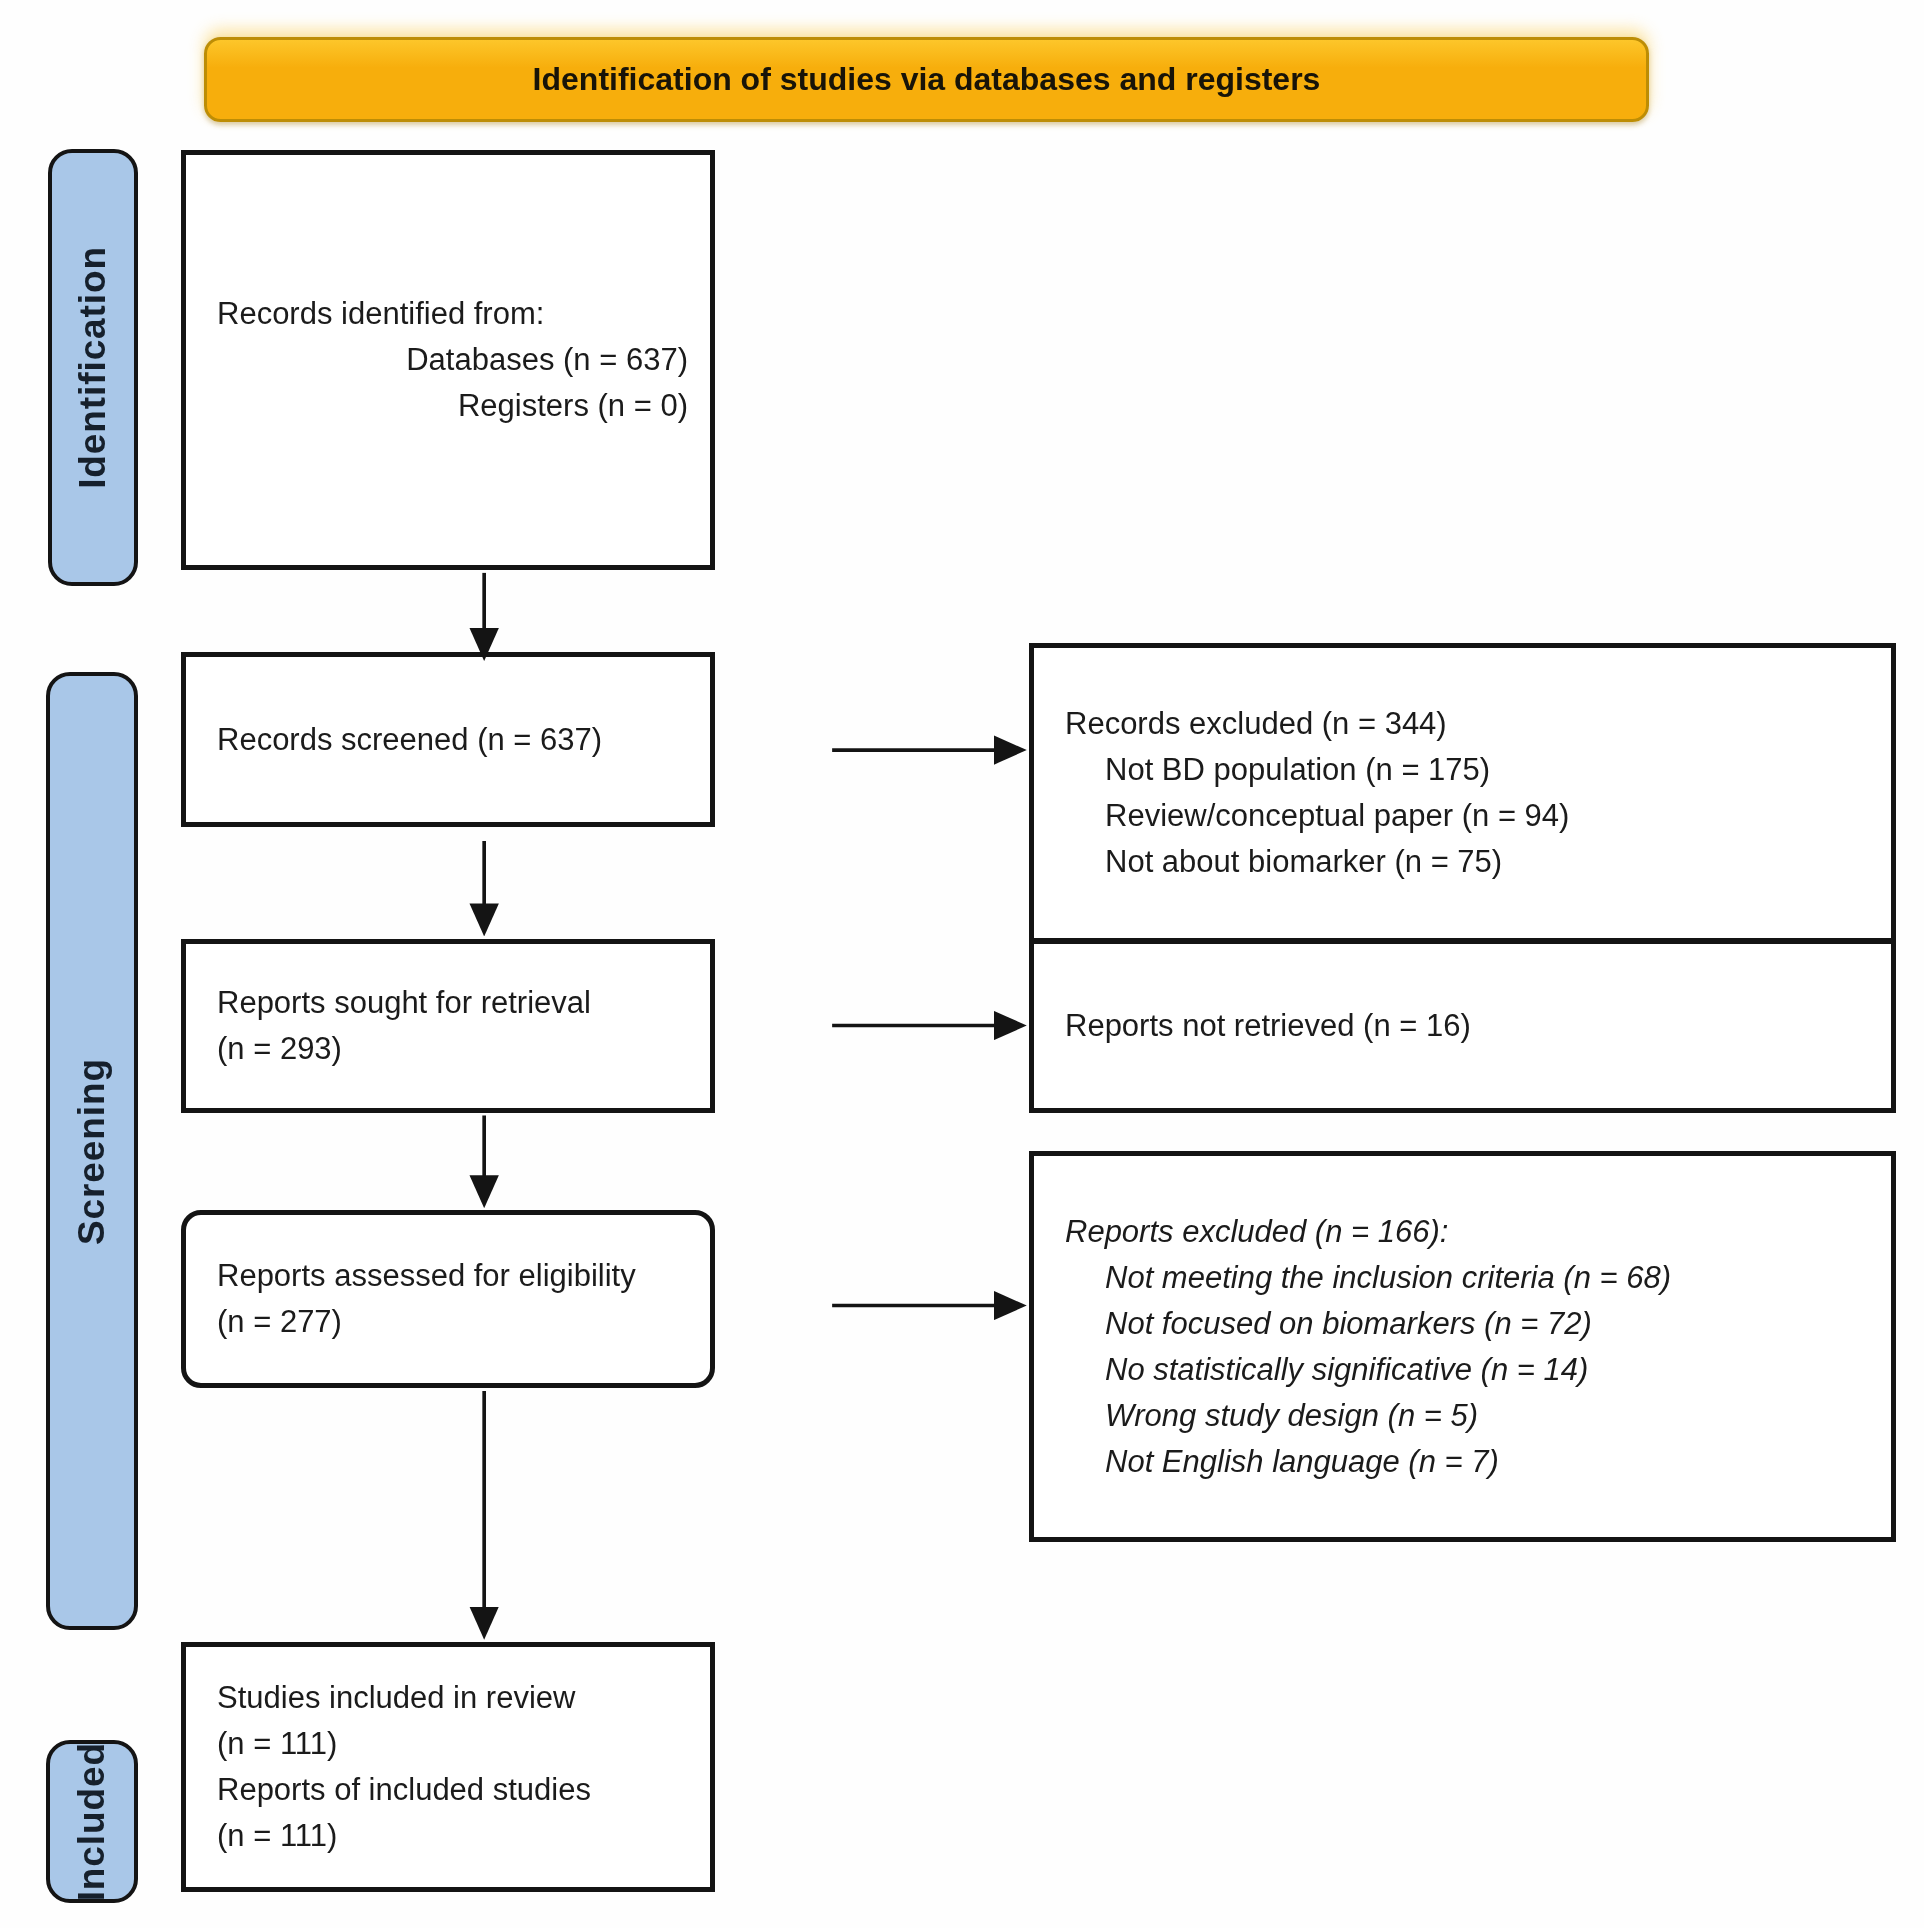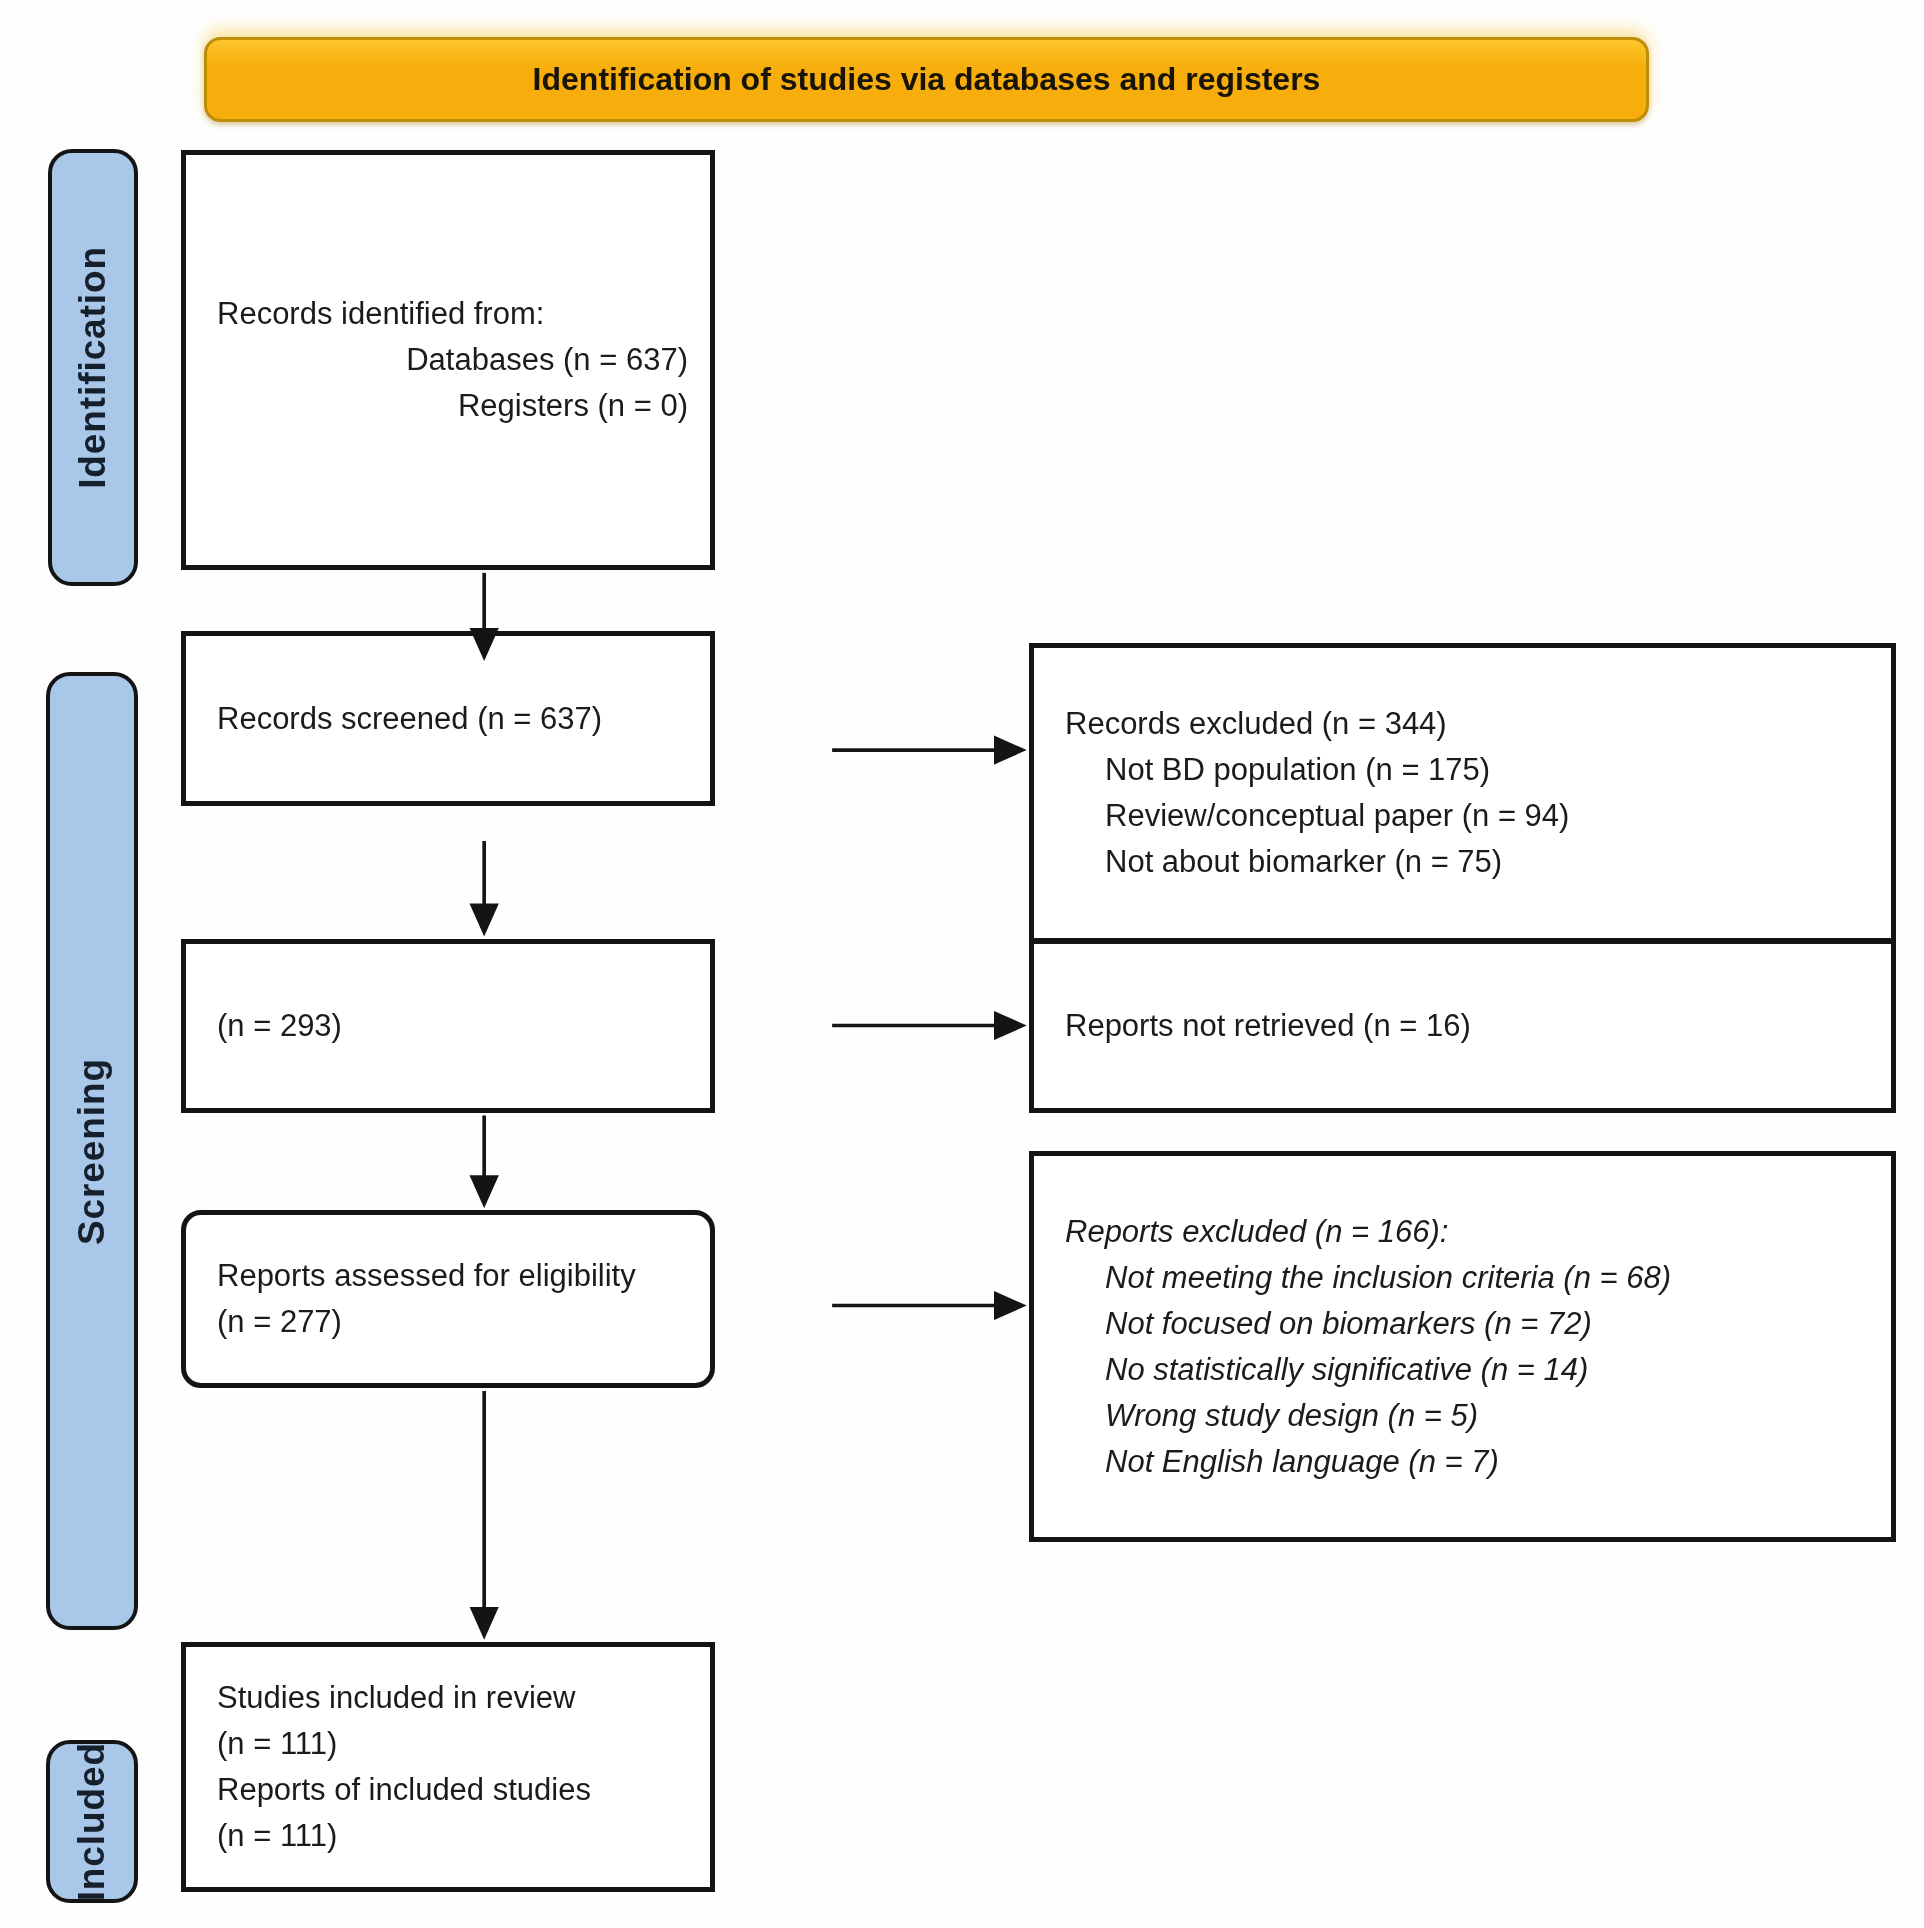--- a/index.html
+++ b/index.html
@@ -47,21 +47,21 @@
     border:5.5px solid var(--box-border,#141414);
     display:flex; flex-direction:column; justify-content:center;
     padding:16.5px 22px 16.5px 31px;
   }
   .box .line { font-size:31px; line-height:46px; white-space:nowrap; }
   .box .line.indent-lg { padding-left:51px;text-align:right; }
   .box .line.indent    { padding-left:40px; }
   .col-left  { left:181px;  width:534px; }
   .col-right { left:1029px; width:867px; }
   .b-identified { top:150px;  height:420px; }
-  .b-screened   { top:631px;  height:175px; }
+  .b-screened   { top:652px;  height:175px; }
   .b-sought     { top:939px; height:174px; }
   .b-assessed   { top:1210px; height:178px;border-radius:20px; }
   .b-included   { top:1642px; height:250px; }
   .r-excluded1  { top:643px;  height:300px; }
   .r-notretr    { top:939px; height:174px; }
   .r-excluded2  { top:1151px; height:391px;font-style:italic; }
   .arrows { position:absolute; left:0; top:0; width:1925px; height:1928px; pointer-events:none; }
   .arrows line { stroke:var(--arrow,#141414); stroke-width:4; }
   .arrows .head { fill:var(--arrow,#141414); }
 </style>
@@ -88,20 +88,21 @@
     <div class="line">Records identified from:</div>
     <div class="line indent-lg">Databases (n = 637)</div>
     <div class="line indent-lg">Registers (n = 0)</div>
   </div>
 
   <div class="box col-left b-screened">
     <div class="line">Records screened (n = 637)</div>
   </div>
 
   <div class="box col-left b-sought">
+    <div class="line">Reports sought for retrieval</div>
     <div class="line">(n = 293)</div>
   </div>
 
   <div class="box col-left b-assessed">
     <div class="line">Reports assessed for eligibility</div>
     <div class="line">(n = 277)</div>
   </div>
 
   <div class="box col-left b-included">
     <div class="line">Studies included in review</div>

